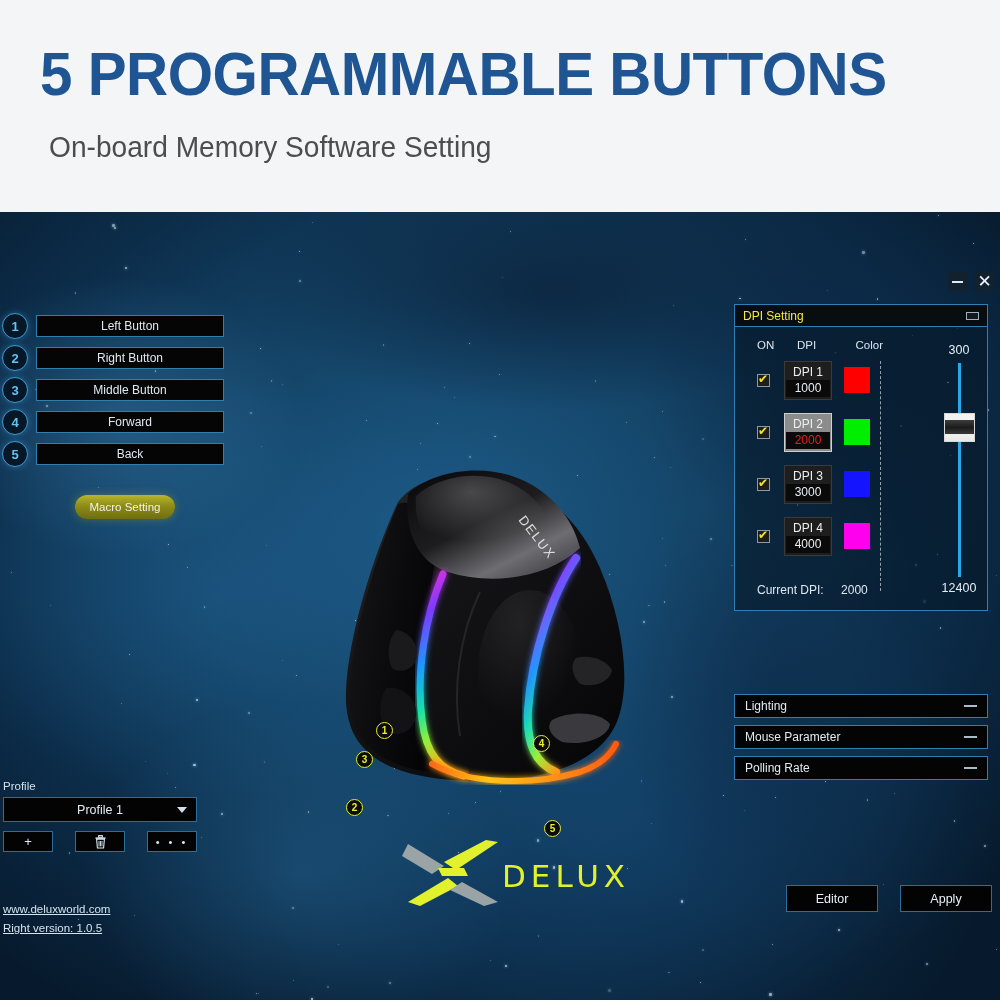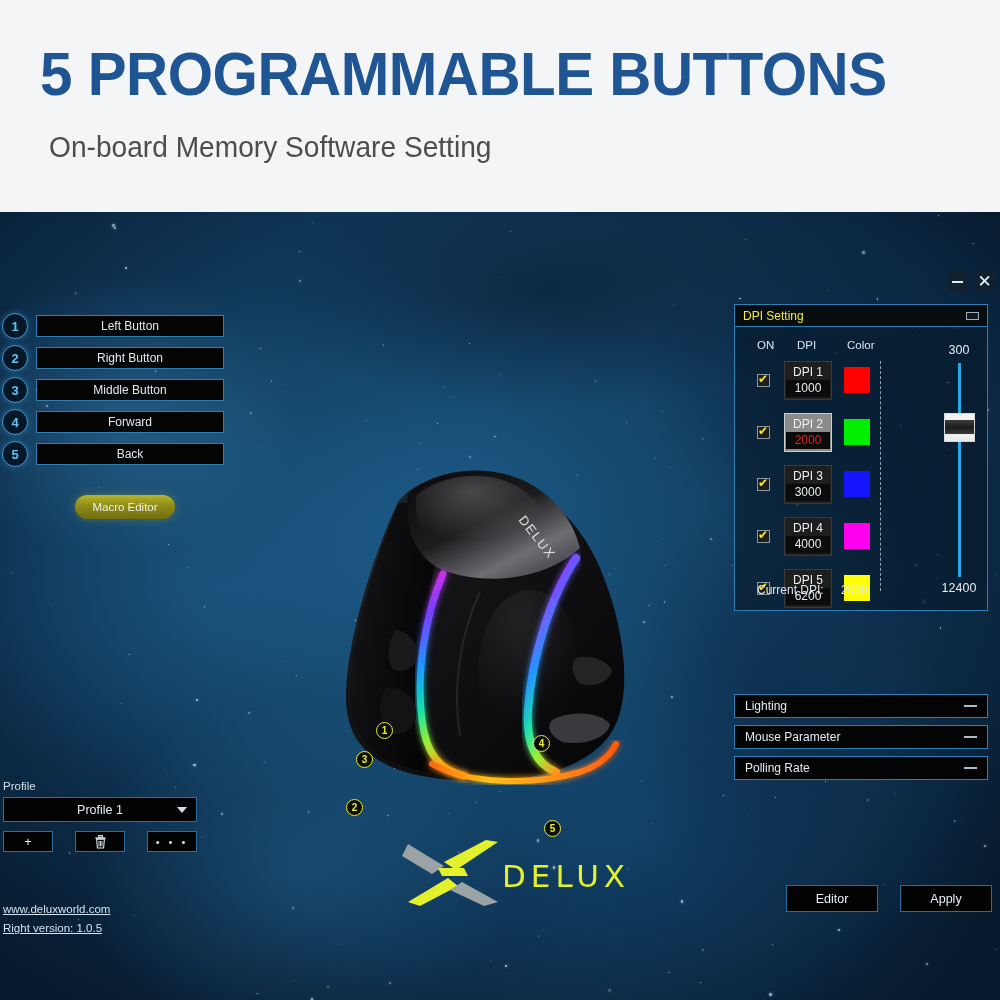--- a/index.html
+++ b/index.html
@@ -152,21 +152,21 @@
   }
   .dpi-title span.t { color: #f2e93c; font-size: 12px; }
   .dpi-title .minico { width: 13px; height: 8px; border: 1px solid #9fb0bb; background:#121a1f; }
   .dpi-body { position: relative; height: 283px; padding: 12px 0 0 0; }
   .dpi-head {
     display: flex; color: #d9e6f0; font-size: 11.5px;
     padding-left: 22px; gap: 18px; margin-bottom: 10px;
   }
   .dpi-head .h-on { width: 22px; }
   .dpi-head .h-dpi { width: 32px; }
-  .dpi-head .h-color { width: 36px; }
+  .dpi-head .h-color { width: 36px; text-align: right; }
   .dpi-rows { padding-left: 22px; }
   .dpi-row { display: flex; align-items: center; height: 38px; margin-bottom: 14px; }
   .chk {
     width: 13px; height: 13px; background: #1d1d1d; border: 1px solid #8d9aa3;
     position: relative; flex: 0 0 auto; cursor: pointer;
   }
   .chk::after {
     content: "✔"; position: absolute; left: 0px; top: -3px;
     font-size: 12px; color: #f4e62b; line-height: 14px;
   }
@@ -412,21 +412,21 @@
     <div class="brow">
       <div class="bnum">4</div>
       <div class="bfield">Forward</div>
     </div>
     <div class="brow">
       <div class="bnum">5</div>
       <div class="bfield">Back</div>
     </div>
   </div>
 
-  <div class="macro">Macro Editor</div>
+  <div class="macro">Macro Setting</div>
 
   <div class="mouse-wrap">
     <svg width="400" height="420" viewBox="0 0 400 420">
       <defs>
         <linearGradient id="bodyG" x1="0" y1="0" x2="1" y2="1">
           <stop offset="0%" stop-color="#2a2a2c"></stop>
           <stop offset="35%" stop-color="#141416"></stop>
           <stop offset="70%" stop-color="#0c0c0e"></stop>
           <stop offset="100%" stop-color="#050506"></stop>
         </linearGradient>
@@ -598,28 +598,20 @@
           <div class="swatch" style="background: rgb(20, 20, 255);"></div>
         </div>
         <div class="dpi-row">
           <div class="chk"></div>
           <div class="dpi-box">
             <div class="lbl">DPI 4</div>
             <div class="val">4000</div>
           </div>
           <div class="swatch" style="background: rgb(255, 0, 238);"></div>
         </div>
-        <div class="dpi-row">
-          <div class="chk"></div>
-          <div class="dpi-box">
-            <div class="lbl">DPI 5</div>
-            <div class="val">6200</div>
-          </div>
-          <div class="swatch" style="background: rgb(255, 255, 0);"></div>
-        </div>
       </div>
 
       <div class="divider"></div>
 
       <div class="slider">
         <div class="lab top">300</div>
         <div class="track"></div>
         <div class="handle"></div>
         <div class="lab bot">12400</div>
       </div>

